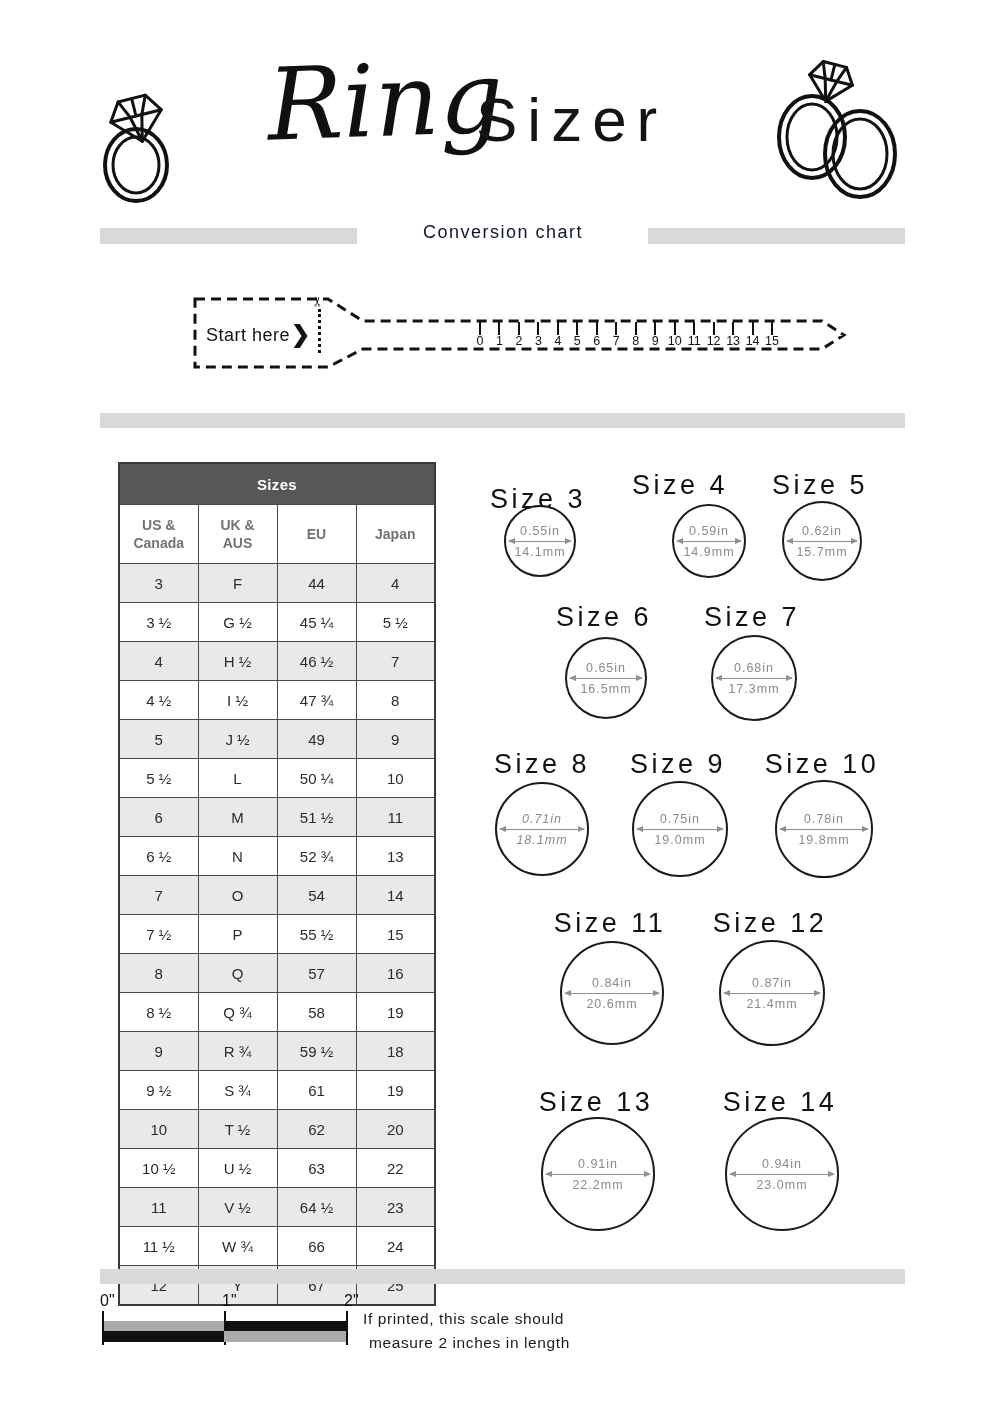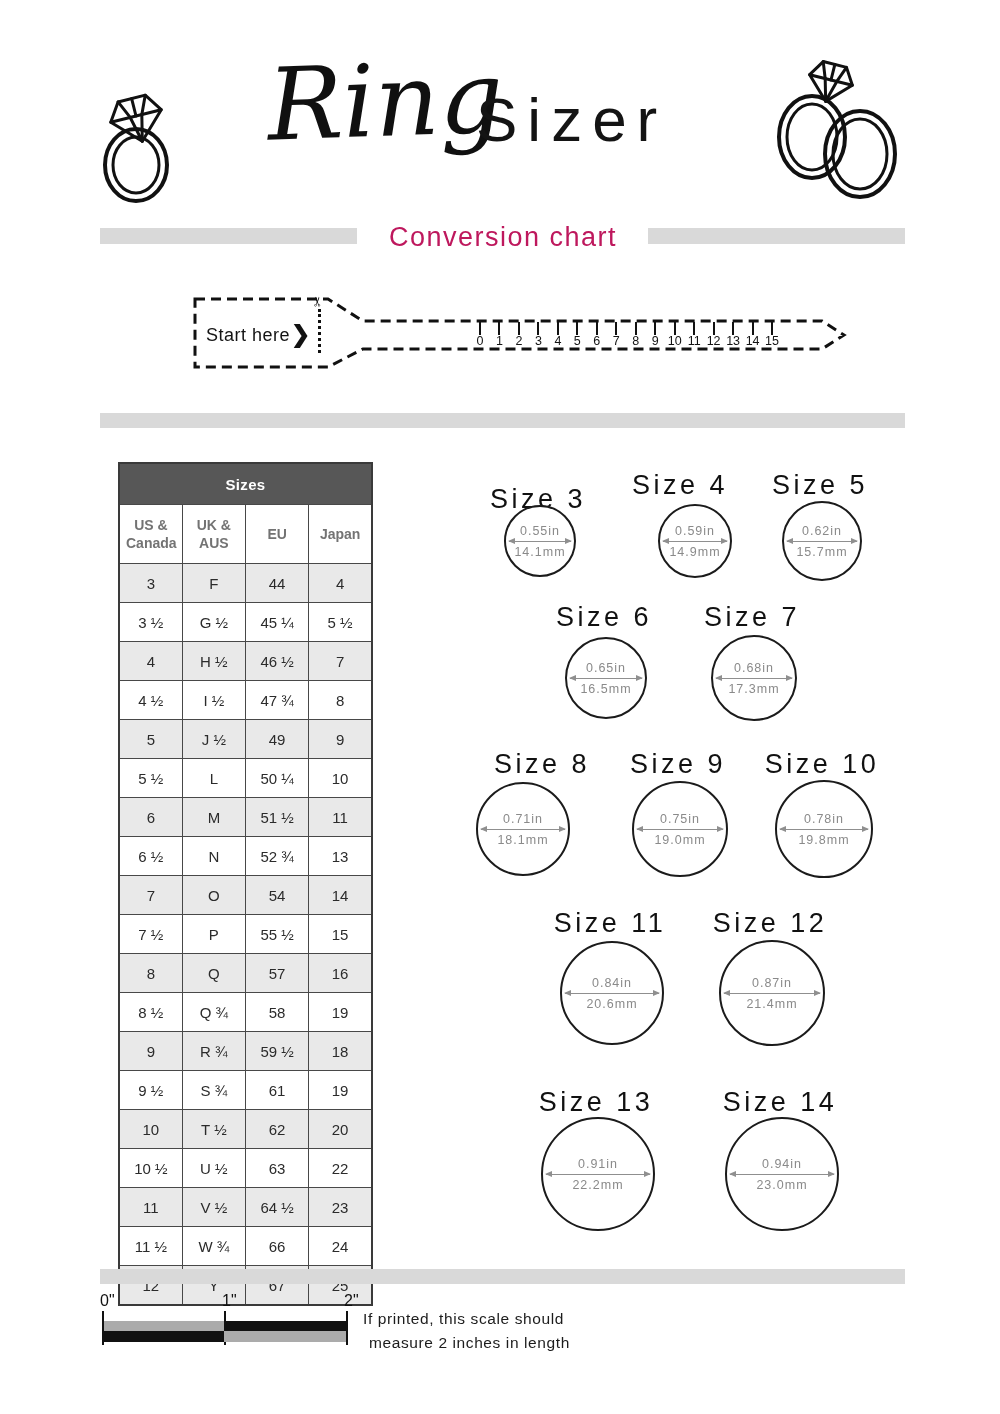--- a/index.html
+++ b/index.html
@@ -10,39 +10,39 @@
   .title-script{position:absolute;left:268px;top:22px;width:210px;height:190px;
     font-family:"DejaVu Serif",serif;font-style:italic;font-size:100px;line-height:1.6;
     color:#101010;transform:rotate(-2deg);}
   .title-main{position:absolute;left:476px;top:84px;font-size:62px;letter-spacing:10px;
     color:#141414;font-weight:400;}
   .hdr-icon{position:absolute;}
   .subtitle-bar{position:absolute;top:228px;height:16px;background:#d9d9d9;}
   .subtitle-bar.left{left:100px;width:257px;}
   .subtitle-bar.right{left:648px;width:257px;}
   .subtitle{position:absolute;left:358px;top:222px;width:290px;text-align:center;
-    font-size:27px;letter-spacing:1.5px;color:#be185d;}
+    font-size:18px;letter-spacing:1.5px;color:#0f172a;}
 
   
   .divider{position:absolute;left:100px;width:805px;height:15px;background:#d9d9d9;}
 
   
   .sizer-tool{position:absolute;left:190px;top:290px;width:670px;height:90px;}
   .sizer-tool svg{position:absolute;left:0;top:0;}
   .start-label{position:absolute;left:16px;top:35px;font-size:18px;color:#141414;letter-spacing:.5px;}
   .start-chevron{position:absolute;left:101px;top:31px;font-size:23px;font-weight:bold;color:#111;}
   .cut-line{position:absolute;left:128px;top:19px;height:44px;width:0;border-left:3px dotted #111;}
   .scissors{position:absolute;left:122px;top:4px;font-size:13px;color:#111;
     transform:rotate(-90deg);}
   .ruler-tick{position:absolute;top:32px;width:2px;height:13px;background:#111;}
   .ruler-num{position:absolute;top:44px;width:20px;text-align:center;font-size:12.5px;
     color:#141414;font-weight:500;}
 
   
-  table.sizes-table{position:absolute;left:118px;top:462px;width:255px;border-collapse:collapse;
+  table.sizes-table{position:absolute;left:118px;top:462px;width:318px;border-collapse:collapse;
     table-layout:fixed;border:2px solid #3a3a3a;}
   table.sizes-table th,table.sizes-table td{border:1.5px solid #484848;text-align:center;}
   th.table-title{height:38px;background:#575757;color:#ffffff;font-size:15px;letter-spacing:.3px;}
   tr.col-headers th{height:58px;background:#ffffff;color:#737373;font-size:14px;
     font-weight:bold;line-height:1.3;padding:0 6px;}
   table.sizes-table td{height:36px;font-size:15px;color:#2b2b2b;background:#fff;}
   table.sizes-table tbody tr:nth-child(odd) td{background:#e9e9e9;}
 
   
   .size-title{position:absolute;width:200px;text-align:center;font-size:27px;
@@ -284,21 +284,21 @@
   </table>
 
   <div class="size-title" style="left:438px;top:470px;margin-top:14px;">Size 3</div>
   <div class="size-circle" style="left:504px;top:505px;width:68px;height:68px;">
     <span class="dim-in">0.55in</span>
     <span class="dim-arrow"></span>
     <span class="dim-mm">14.1mm</span>
   </div>
 
   <div class="size-title" style="left:580px;top:470px;">Size 4</div>
-  <div class="size-circle" style="left:658px;top:504px;width:70px;height:70px;">
+  <div class="size-circle" style="left:672px;top:504px;width:70px;height:70px;">
     <span class="dim-in">0.59in</span>
     <span class="dim-arrow"></span>
     <span class="dim-mm">14.9mm</span>
   </div>
 
   <div class="size-title" style="left:720px;top:470px;">Size 5</div>
   <div class="size-circle" style="left:782px;top:501px;width:76px;height:76px;">
     <span class="dim-in">0.62in</span>
     <span class="dim-arrow"></span>
     <span class="dim-mm">15.7mm</span>
@@ -312,21 +312,21 @@
   </div>
 
   <div class="size-title" style="left:652px;top:602px;">Size 7</div>
   <div class="size-circle" style="left:711px;top:635px;width:82px;height:82px;">
     <span class="dim-in">0.68in</span>
     <span class="dim-arrow"></span>
     <span class="dim-mm">17.3mm</span>
   </div>
 
   <div class="size-title" style="left:442px;top:749px;">Size 8</div>
-  <div class="size-circle" style="left:476px;top:782px;width:90px;height:90px;">
+  <div class="size-circle" style="left:495px;top:782px;width:90px;height:90px;font-style:italic;">
     <span class="dim-in">0.71in</span>
     <span class="dim-arrow"></span>
     <span class="dim-mm">18.1mm</span>
   </div>
 
   <div class="size-title" style="left:578px;top:749px;">Size 9</div>
   <div class="size-circle" style="left:632px;top:781px;width:92px;height:92px;">
     <span class="dim-in">0.75in</span>
     <span class="dim-arrow"></span>
     <span class="dim-mm">19.0mm</span>

